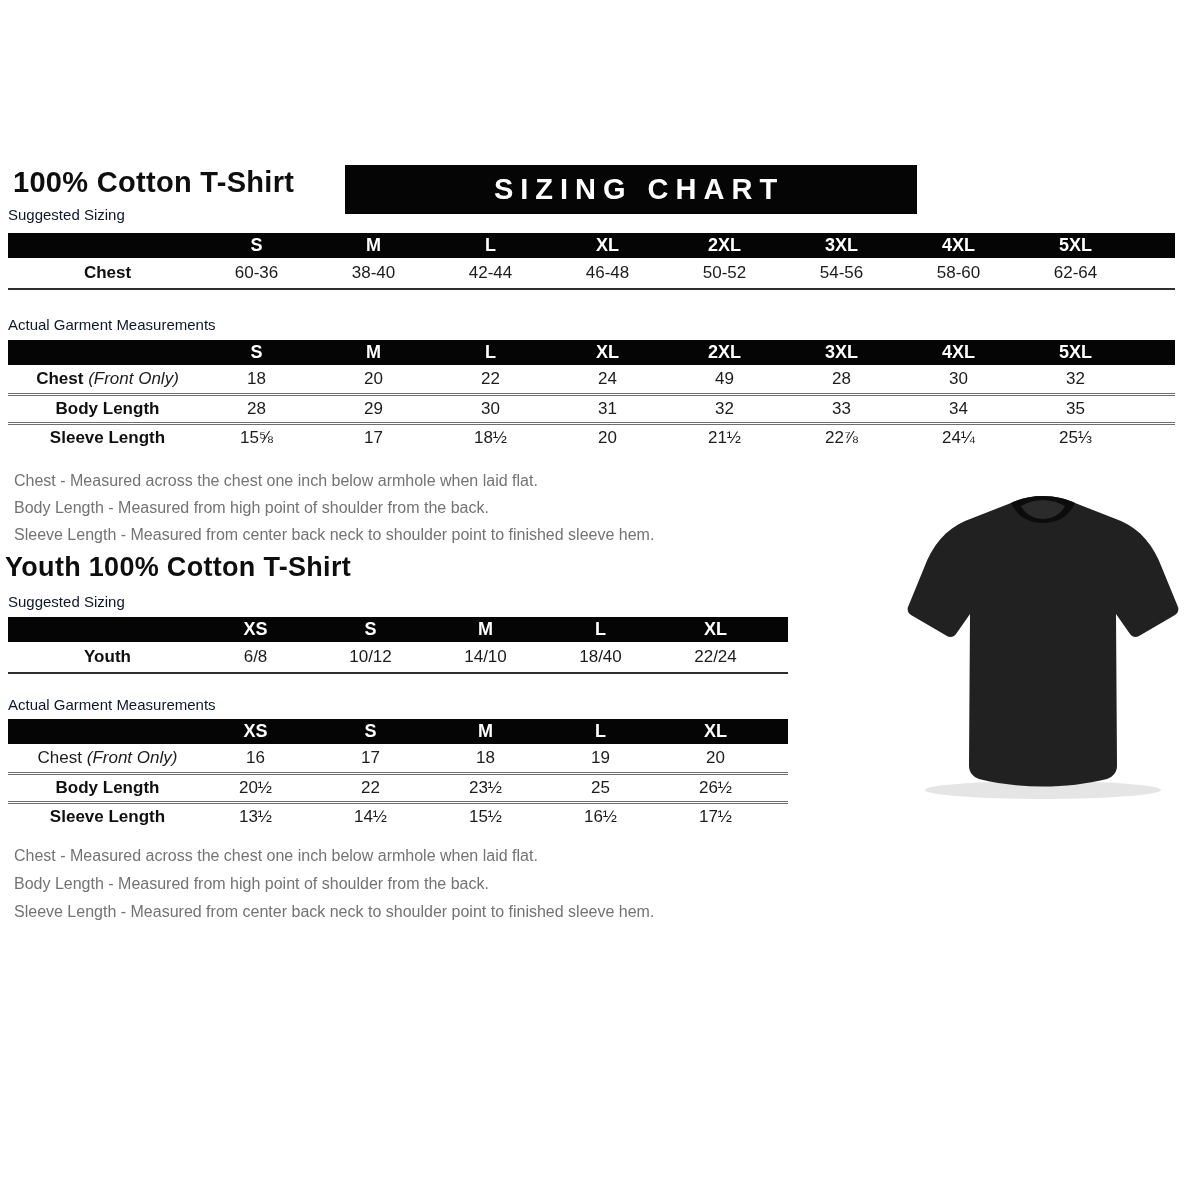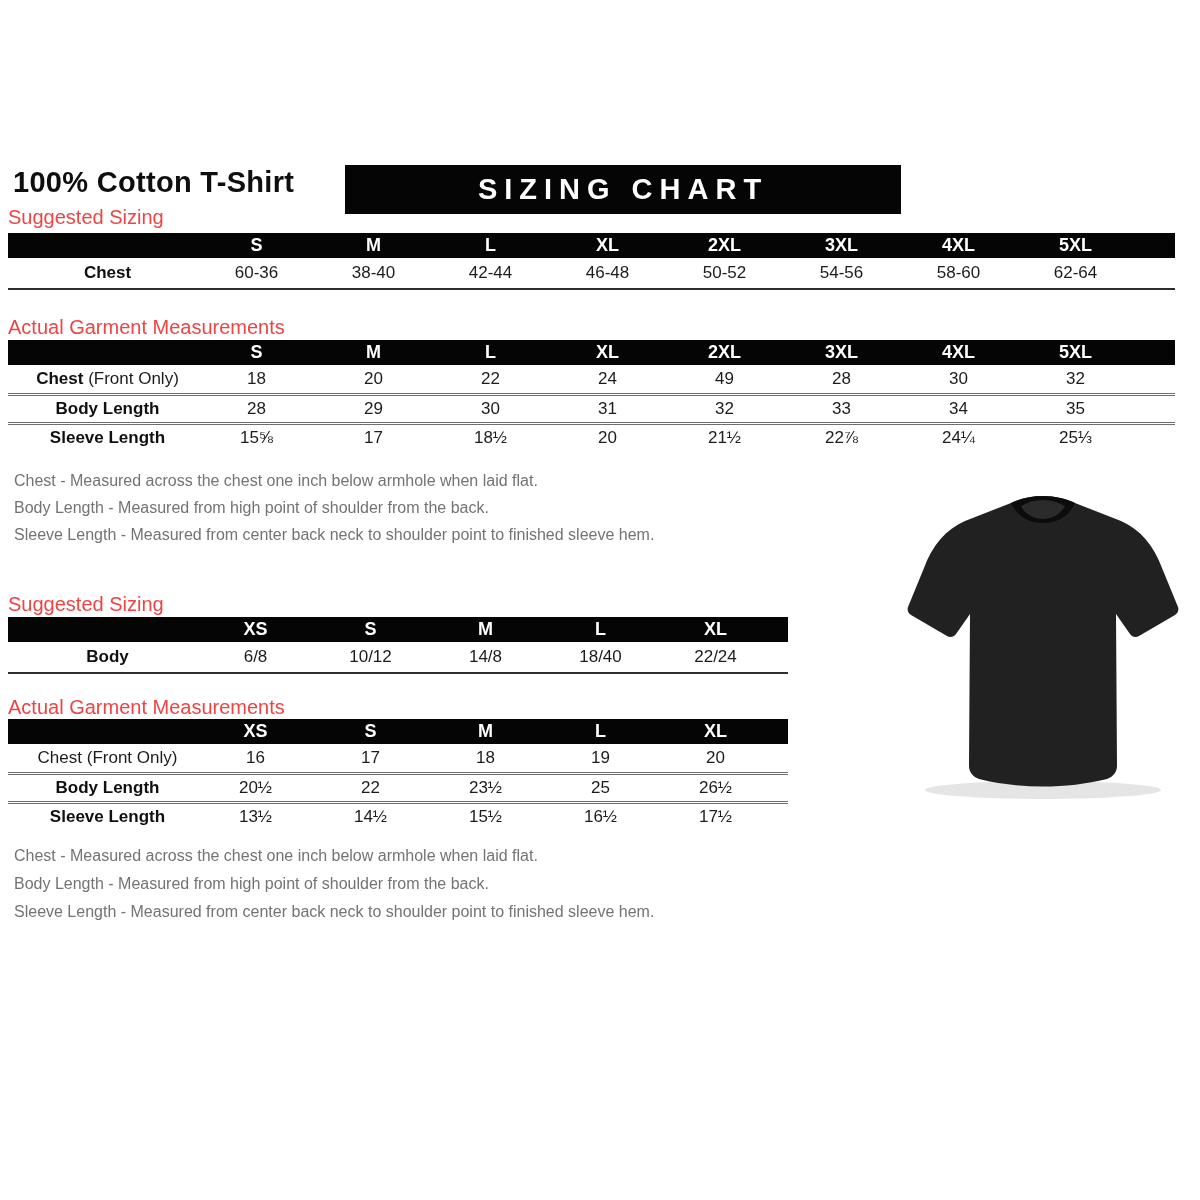--- a/index.html
+++ b/index.html
@@ -13,49 +13,49 @@
 
   .title{font-size:29px;font-weight:700;letter-spacing:.3px;color:#0e0e0e;}
   .title.youth{font-size:27px;}
 
   .banner{
     background:#050505;color:#fff;
     display:flex;align-items:center;justify-content:center;
     font-weight:700;font-size:29px;letter-spacing:7px;
   }
 
-  .sec-label{font-size:20px;color:#ef4444;}
+  .sec-label{font-size:15px;color:#0f172a;}
 
   table{position:absolute;border-collapse:collapse;table-layout:fixed;}
   th{
     background:#050505;color:#fff;
     font-size:18px;font-weight:700;height:25px;
     text-align:center;padding:0;
   }
   td{font-size:17px;text-align:center;padding:0;color:#1c1c1c;}
   td.lbl{text-align:center;padding-left:9px;white-space:nowrap;}
   .main{font-weight:700;color:#101010;}
-  .suffix{font-weight:400;}
+  .suffix{font-weight:400;font-style:italic;}
 
   .t1 tbody tr{height:31px;border-bottom:2px solid #2e2e2e;}
   .t2 tbody tr{height:29px;}
   .t2 tbody tr + tr{border-top:3px double #6f6f6f;margin-top:36px;}
   .youth-actual tbody tr:first-child .main{font-weight:400;color:#1c1c1c;}
 
   .note{font-size:16px;color:#737373;line-height:27px;white-space:nowrap;}
   .notes-adult .note{line-height:27px;}
   .notes-youth .note{line-height:28px;}
 </style>
 </head>
 <body>
 
 <div class="page">
 
   <div class="abs title" style="left:13px;top:166px;">100% Cotton T-Shirt</div>
-  <div class="abs banner" style="left:345px;top:165px;width:556px;height:49px;">
+  <div class="abs banner" style="left:345px;top:165px;width:556px;height:49px;padding-left:16px;">
     <span>SIZING CHART</span>
   </div>
 
   <div class="abs sec-label" style="left:8px;top:206px;">Suggested Sizing</div>
 
   <table class="t1" style="left:8px;top:233px;width:1167px;">
     <colgroup>
       <col style="width:190px">
         <col style="width:117px">
         <col style="width:117px">
@@ -165,20 +165,21 @@
       </tr>
     </tbody>
   </table>
 
   <div class="abs notes-adult" style="left:14px;top:467px;">
     <div class="note">Chest - Measured across the chest one inch below armhole when laid flat.</div>
     <div class="note">Body Length - Measured from high point of shoulder from the back.</div>
     <div class="note">Sleeve Length - Measured from center back neck to shoulder point to finished sleeve hem.</div>
   </div>
 
+  <div class="abs title youth" style="left:5px;top:552px;">Youth 100% Cotton T-Shirt</div>
 
   <div class="abs sec-label" style="left:8px;top:593px;">Suggested Sizing</div>
 
   <table class="t1" style="left:8px;top:617px;width:780px;">
     <colgroup>
       <col style="width:190px">
         <col style="width:115px">
         <col style="width:115px">
         <col style="width:115px">
         <col style="width:115px">
@@ -191,24 +192,24 @@
         <th>XS</th>
         <th>S</th>
         <th>M</th>
         <th>L</th>
         <th>XL</th>
         <th></th>
       </tr>
     </thead>
     <tbody>
       <tr>
-        <td class="lbl"><span class="main">Body</span></td>
+        <td class="lbl"><span class="main">Youth</span></td>
         <td>6/8</td>
         <td>10/12</td>
-        <td>14/8</td>
+        <td>14/10</td>
         <td>18/40</td>
         <td>22/24</td>
         <td></td>
       </tr>
     </tbody>
   </table>
 
   <div class="abs sec-label" style="left:8px;top:696px;">Actual Garment Measurements</div>
 
   <table class="t2 youth-actual" style="left:8px;top:719px;width:780px;">

